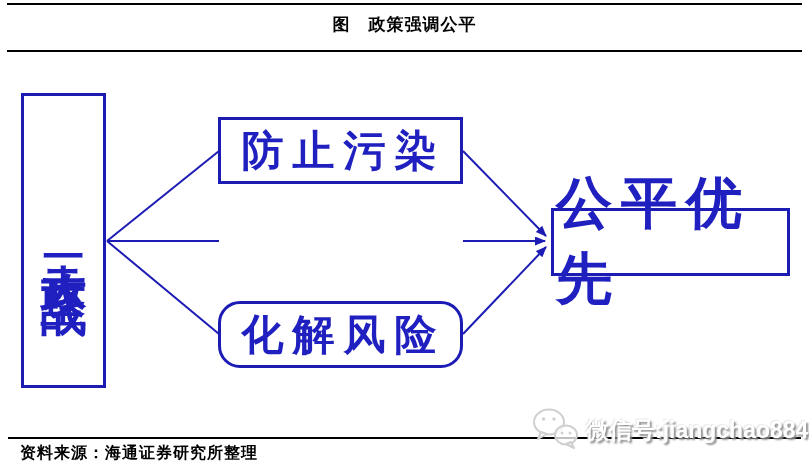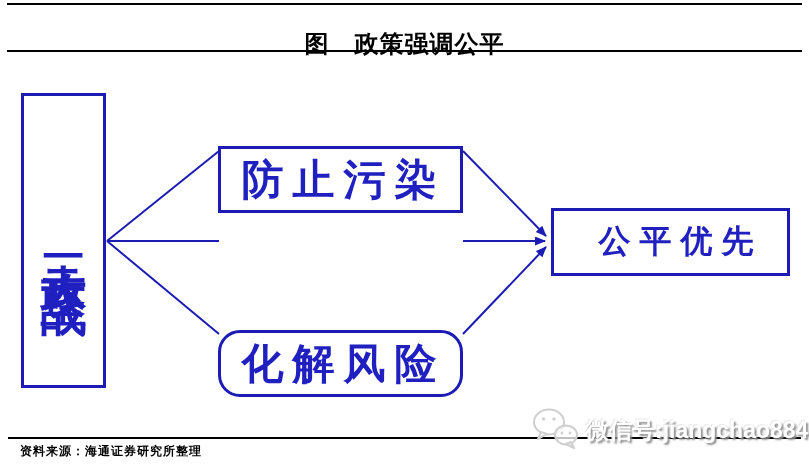--- a/index.html
+++ b/index.html
@@ -21,26 +21,25 @@
   }
   #rule-top    { left: 7px;  right: 7px; top: 3px;   height: 2px; }
   #rule-mid    { left: 7px;  right: 7px; top: 50px;  height: 2px; }
   #rule-bottom { left: 8px;  right: 8px; top: 437px; height: 2px; }
 
   #figure-title {
     position: absolute;
     left: 0; right: 0;
     top: 13px;
     text-align: center;
-    font-size: 24px;
+    font-size: 17px;
     font-weight: bold;
     color: #000000;
     white-space: pre;
     letter-spacing: 1px;
-    margin-top: 15px;
   }
 
   
   #connectors {
     position: absolute;
     left: 0; top: 0;
     width: 809px; height: 473px;
     pointer-events: none;
   }
 
@@ -68,38 +67,37 @@
     letter-spacing: 9px;
     line-height: 1;
     font-weight: bold;
   }
   .mid-node {
     left: 218px;
     width: 245px; height: 67px;
     font-size: 42px;
     letter-spacing: 9px;
     padding-left: 6px;
-    margin-top: 29px;
   }
   #node-mid-0 { top: 117px; }
   #node-mid-1 { top: 209px; }
   #node-mid-2 { top: 301px; border-radius: 22px; }
   #node-right {
     left: 551px; top: 208px;
     width: 239px; height: 68px;
-    font-size: 32px;
+    font-size: 56px;
     letter-spacing: 9px;
-    padding-left: 20px;
+    padding-left: 2px;
   }
 
   #source-line {
     position: absolute;
     left: 20px;
     top: 443px;
-    font-size: 12px;
+    font-size: 16px;
     font-weight: bold;
     color: #000000;
     letter-spacing: 1px;
   }
 
   #watermark {
     position: absolute;
     left: 531px;
     top: 407px;
     display: flex;

